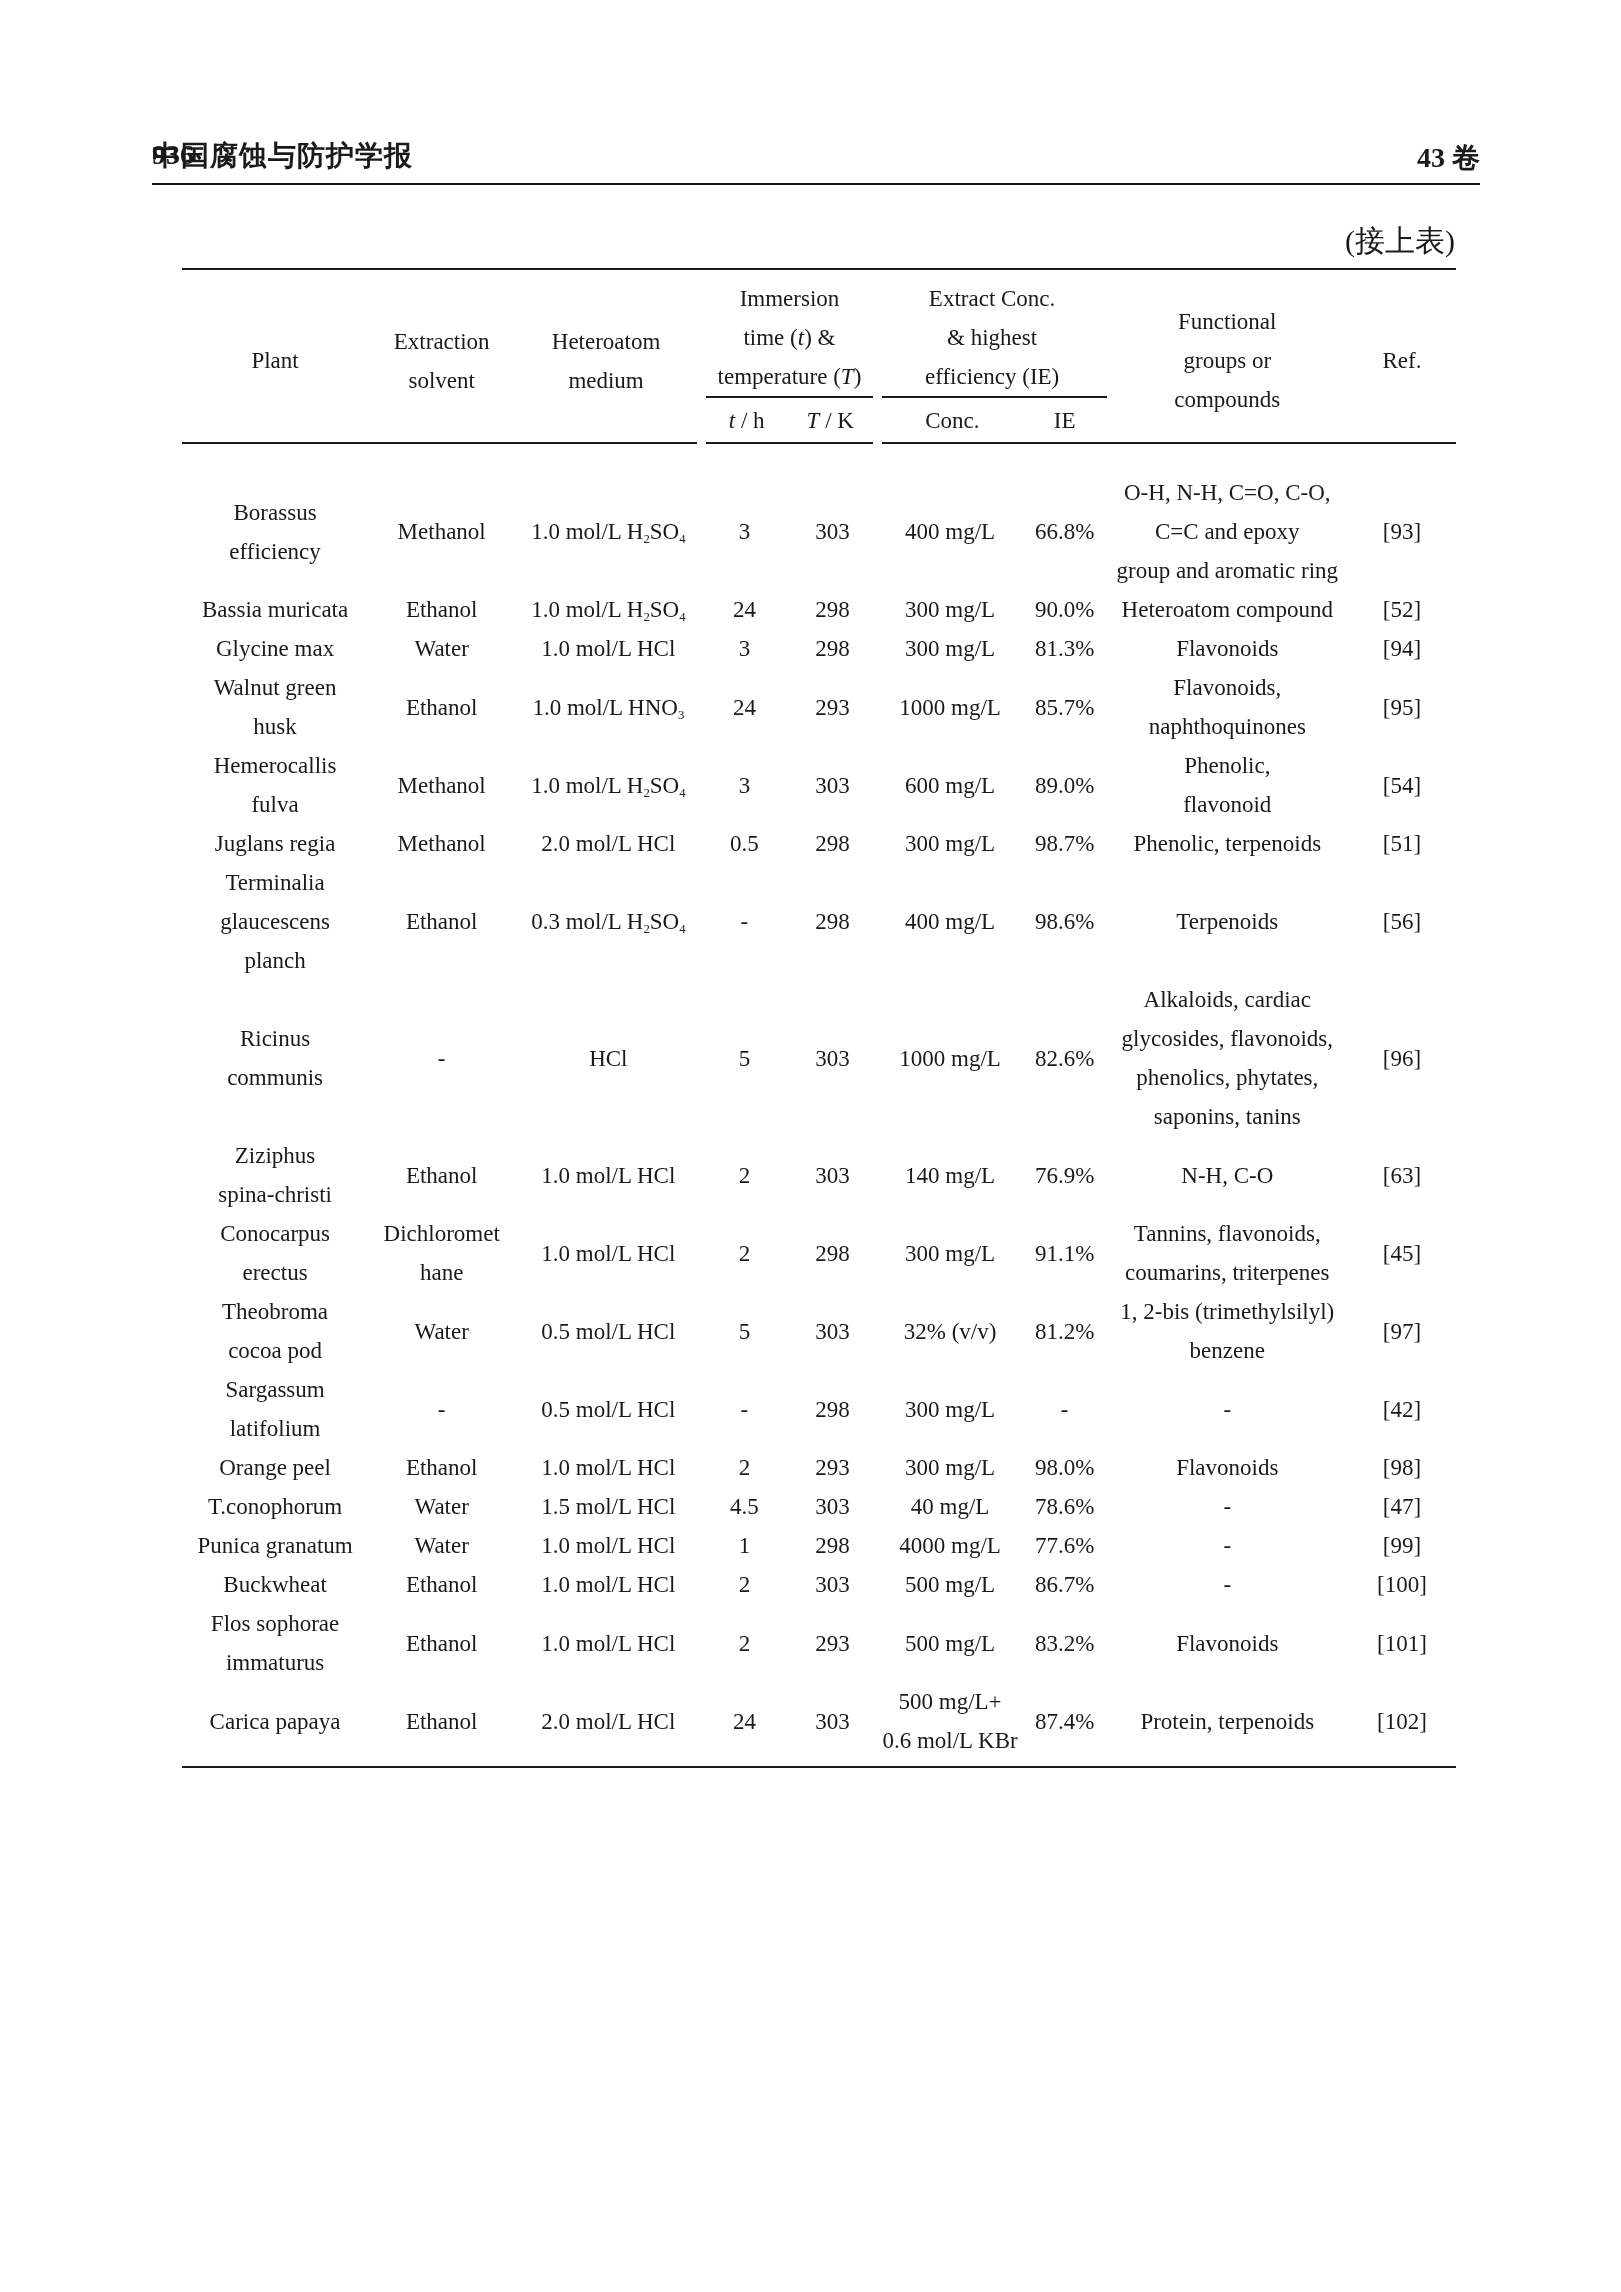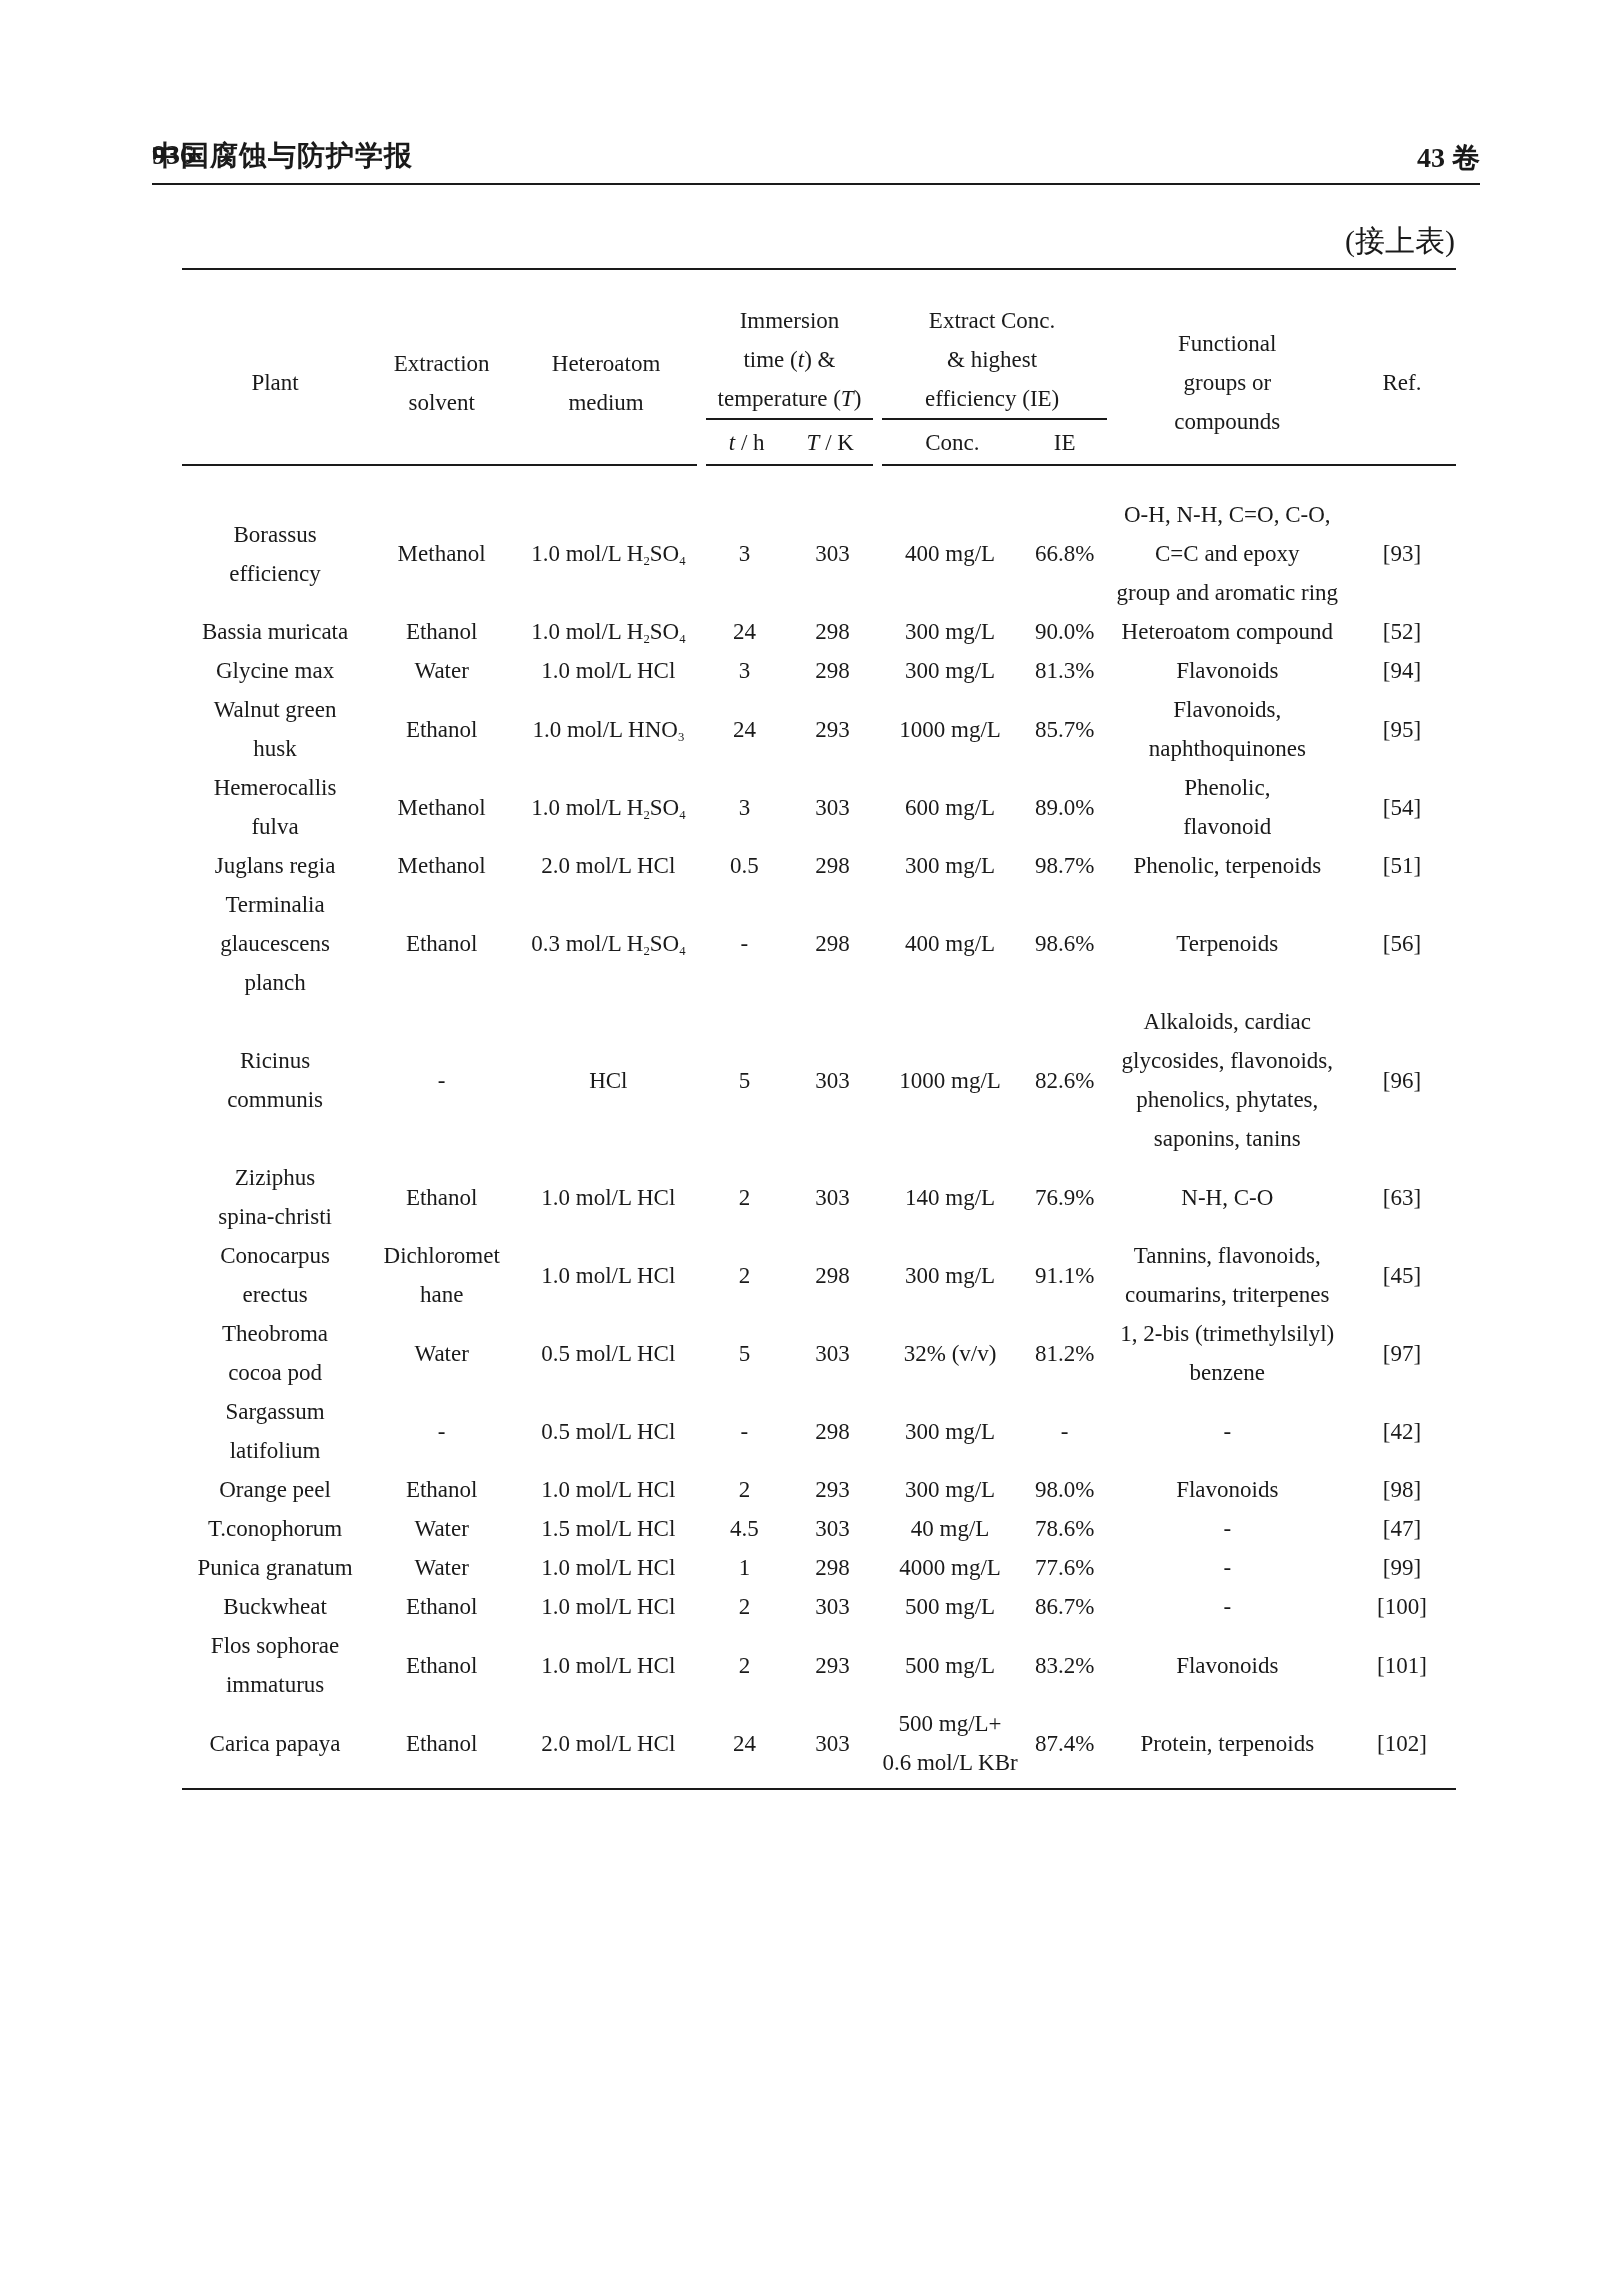--- a/index.html
+++ b/index.html
@@ -21,21 +21,21 @@
     position: absolute; right: 166px; top: 221px; font-size: 30px;
   }
   table.data {
     position: absolute; left: 182px; top: 268px; width: 1274px;
     border-collapse: collapse; font-size: 23px; line-height: 39px;
     border-top: 2.9px solid #1a1a1a; border-bottom: 2.9px solid #1a1a1a;
   }
   table.data th, table.data td {
     text-align: center; vertical-align: middle; padding: 0; font-weight: normal;
   }
-  thead tr.h1 th { padding-top: 31px; text-align: center; }
+  thead tr.h1 th { padding-top: 9px; text-align: center; }
   thead tr.h2 th { height: 44px; margin-top: 37px; }
   thead tr.h2 th.sub { border-top: 2px solid #1a1a1a; }
   thead { border-bottom: 2px solid #1a1a1a; }
   .gap-left { border-left: 9.8px solid #fff; }
   .gap-right { border-right: 9.8px solid #fff; }
   tbody tr.first td { padding-top: 29px; }
   tbody td { padding: 7.8px 0; }
   tbody tr.last td { padding-bottom: 5.9px; }
   col.c-plant { width: 186px; }
   col.c-solv { width: 147px; }

